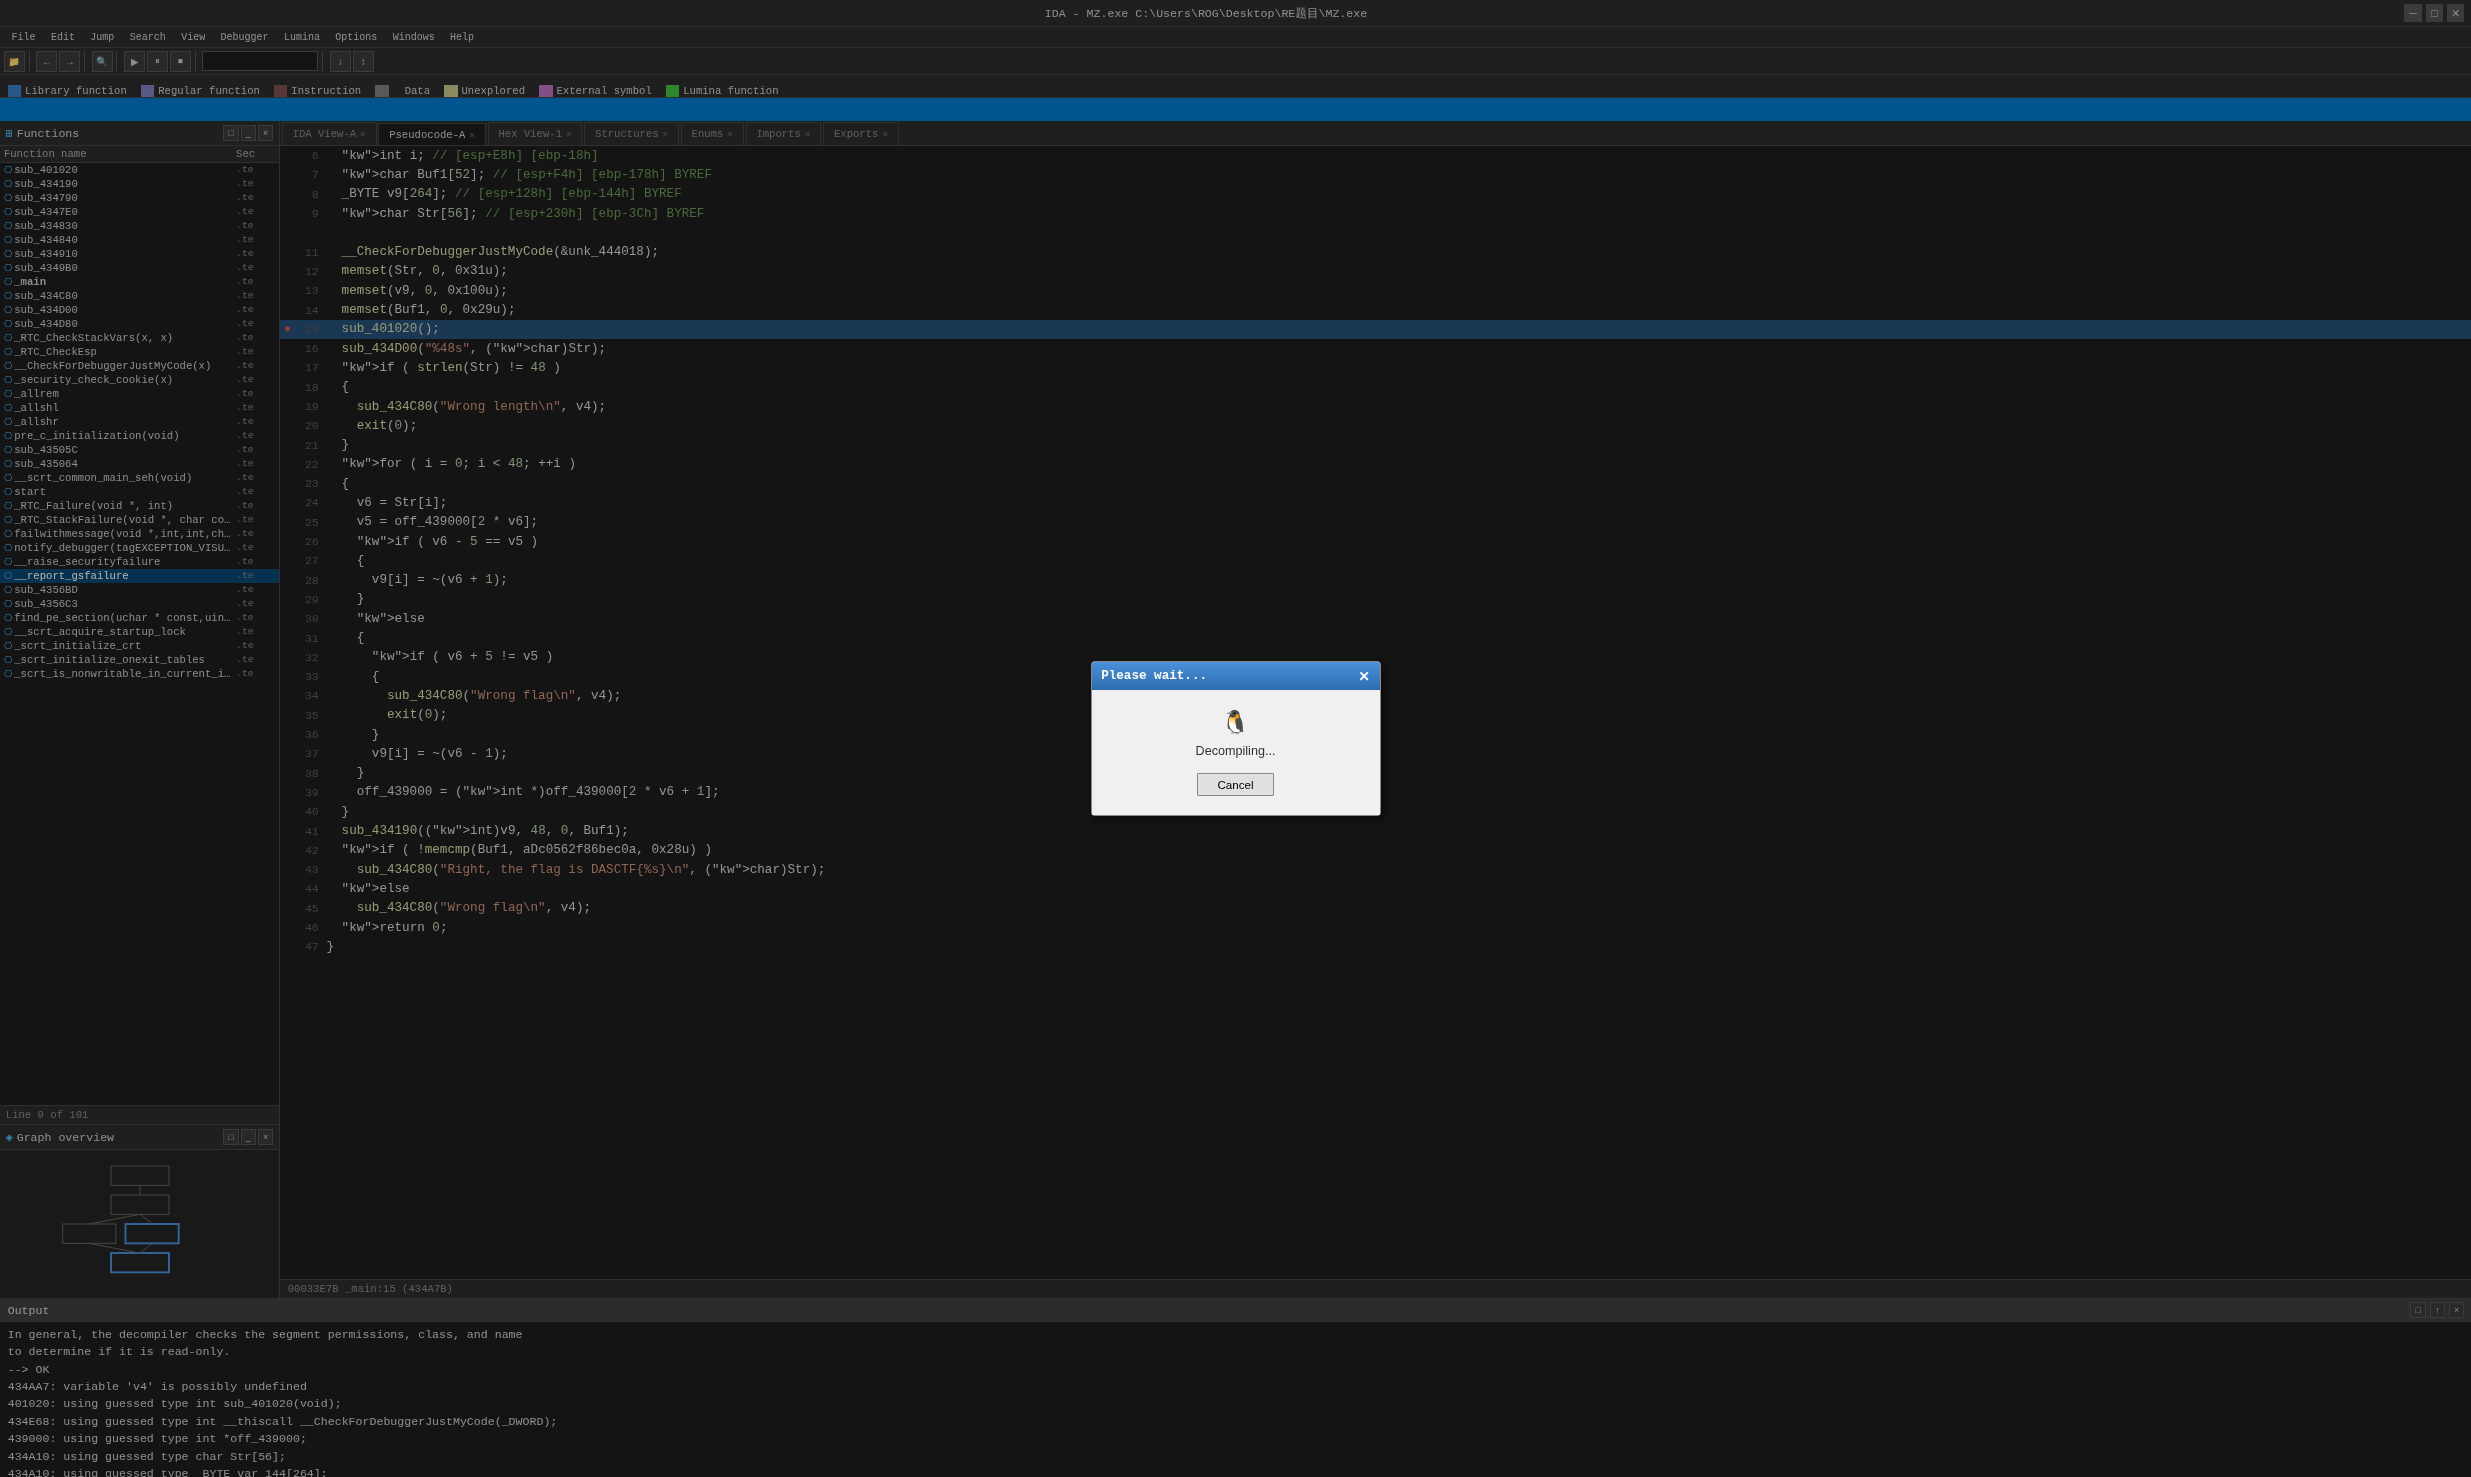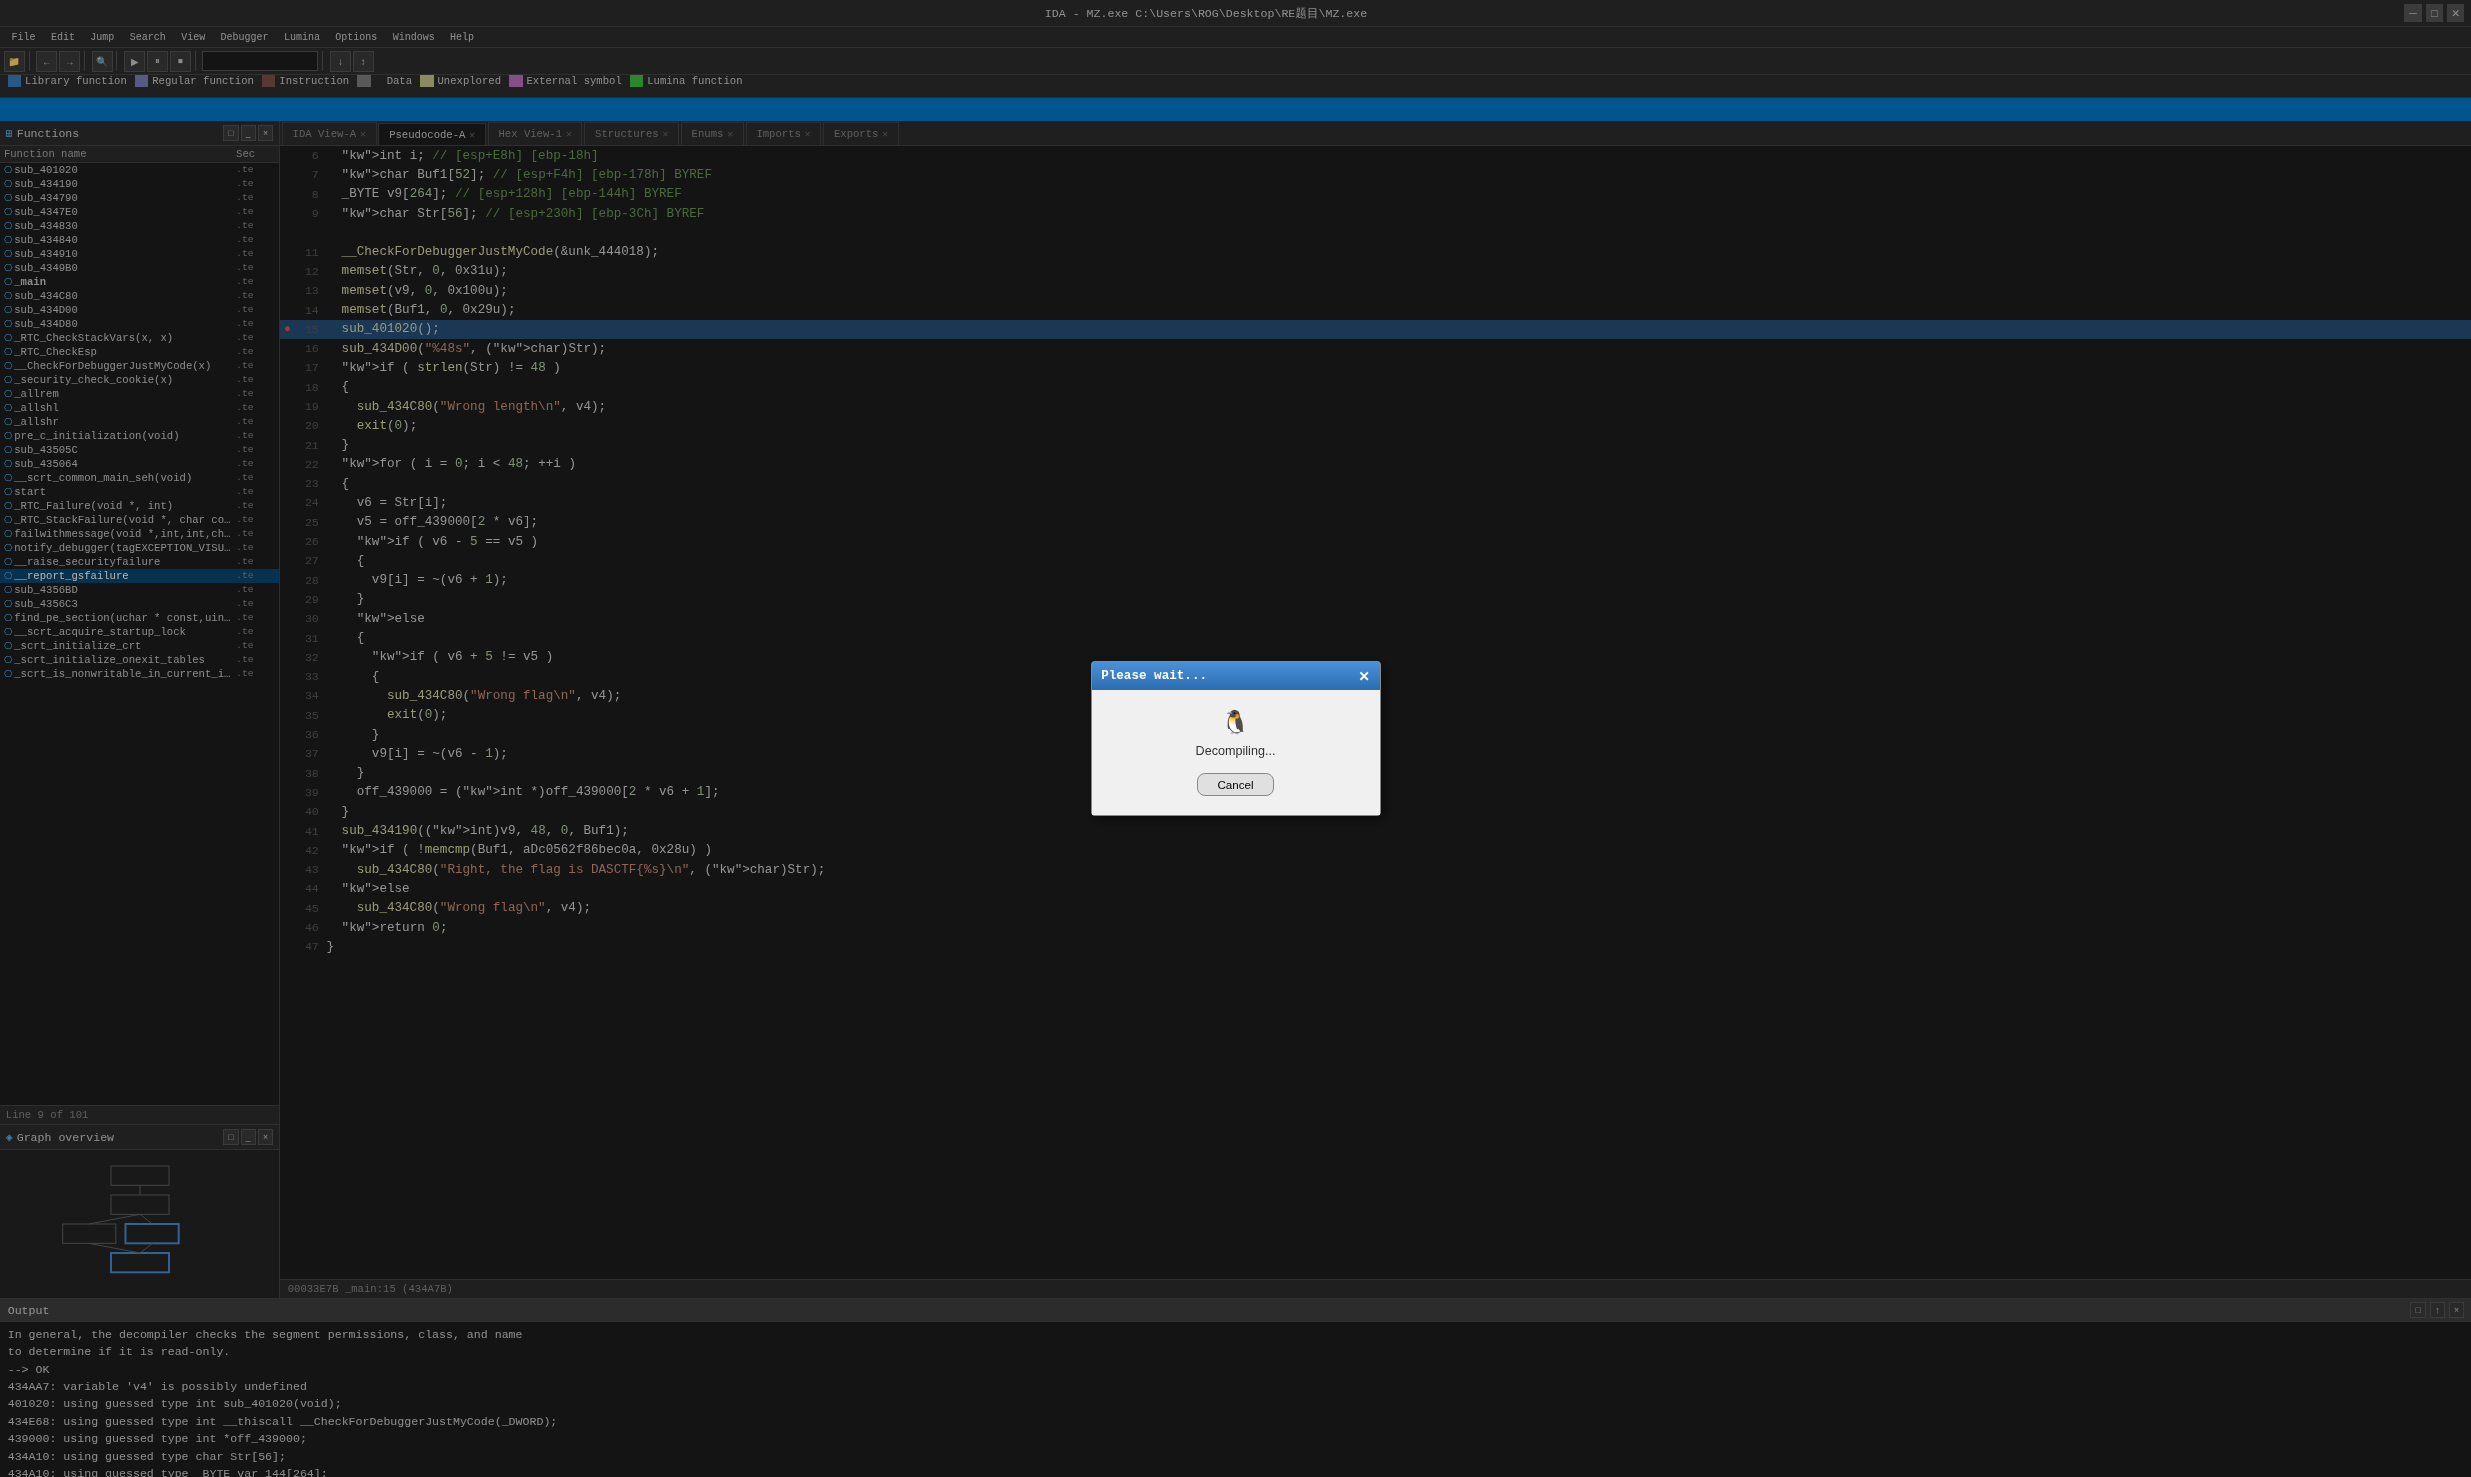--- a/index.html
+++ b/index.html
@@ -64,24 +64,24 @@
     .toolbar-separator { width: 3.9px; height: 19.3px; border-left: 1px solid #555; margin: 0 1.9px; }
     .toolbar-input {
       background: #1e1e1e; border: 1px solid #555; color: #ccc; height: 19.3px; padding: 0 3.9px; font-size: 10.6px; width: 116px;
     }
 
     
     .legend-bar {
       background: #2d2d2d;
       height: 23px;
       display: flex;
-      align-items: flex-start;
+      align-items: flex-end;
       padding: 0 7.7px;
       border-bottom: 1px solid #444;
-      gap: 8px;
+      gap: 14px;
       font-size: 10.6px;
     }
     .legend-item { display: flex; align-items: center; gap: 3.9px; cursor: pointer; }
     .legend-dot { width: 13.5px; height: 11.6px; display: inline-block; }
 
     
     .nav-bar {
       background: #007acc;
       height: 23px;
       display: flex;
@@ -331,21 +331,21 @@
       background: #f0f0f0;
     }
     .modal-icon { font-size: 23px; margin-bottom: 3.9px; }
     .modal-progress-text { margin: 7.7px 0; }
     .modal-btn {
       background: #e0e0e0;
       border: 1px solid #888;
       padding: 3.9px 19.3px;
       cursor: pointer;
       font-size: 11.6px;
-      border-radius: 8px;
+      border-radius: 1px;
       margin-top: 7.7px;
     }
     .modal-close-btn {
       background: none; border: none; color: #fff; cursor: pointer; font-size: 13.5px; font-weight: bold;
     }
 
     
     ::-webkit-scrollbar { width: 7.7px; height: 7.7px; }
     ::-webkit-scrollbar-track { background: #1e1e1e; }
     ::-webkit-scrollbar-thumb { background: #555; border-radius: 1.9px; }

